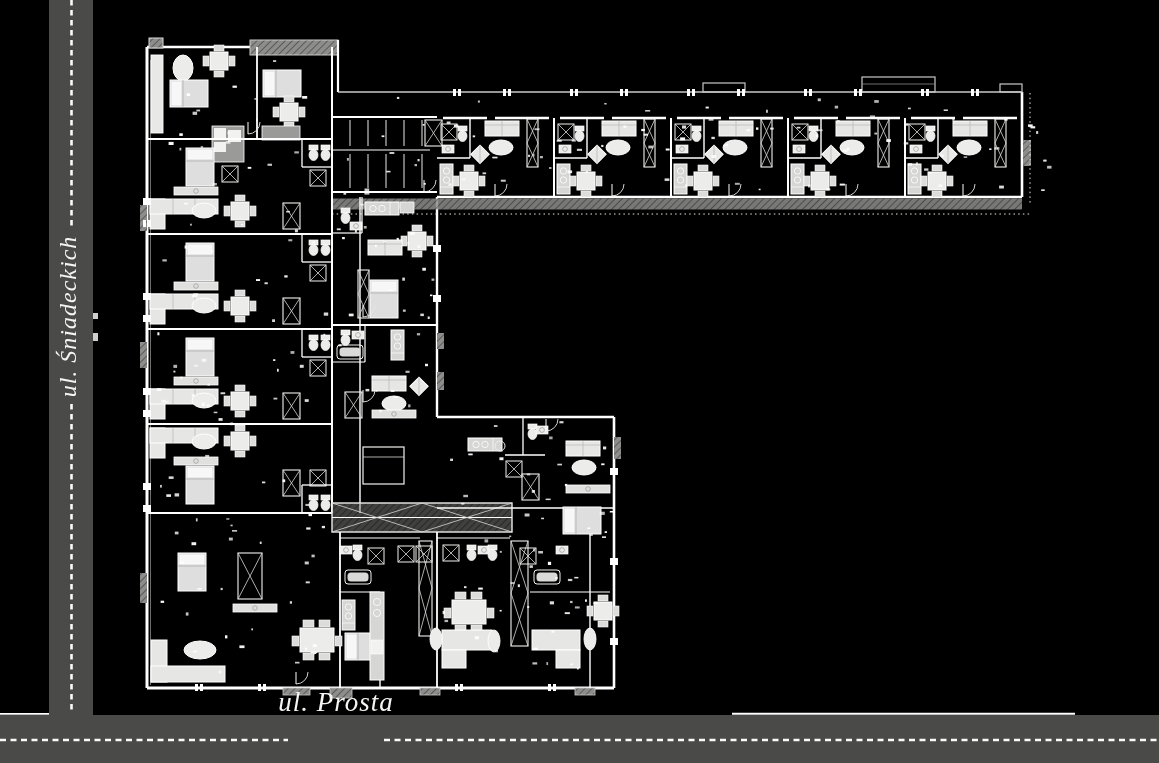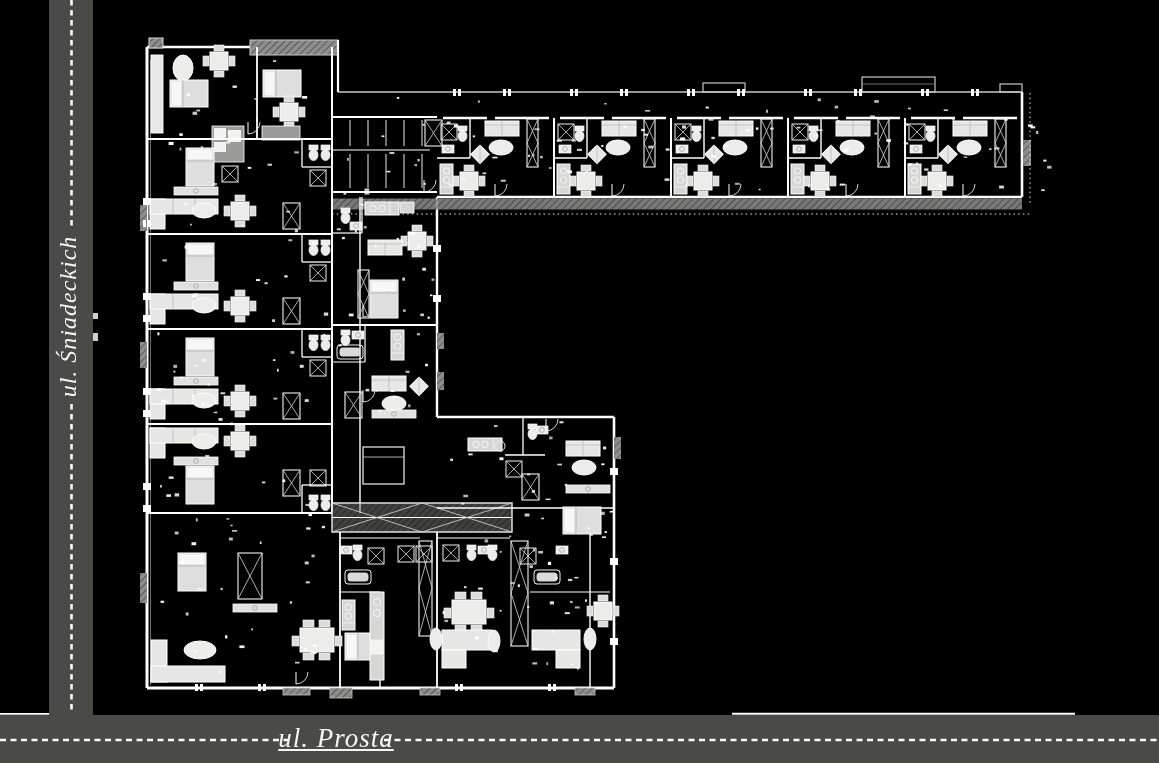--- a/index.html
+++ b/index.html
@@ -3,21 +3,21 @@
 <meta charset="utf-8">
 <style>
   html,body{margin:0;padding:0;background:#000;}
   .scene{position:relative;width:1159px;height:763px;background:#000000;overflow:hidden;
          font-family:"Liberation Serif", serif;}
   .plan-svg{position:absolute;left:0;top:0;}
   .street-label{position:absolute;color:#f5f5f3;font-style:italic;letter-spacing:1px;
                 text-align:center;pointer-events:none;}
   .street-label.vertical{left:-33px;top:303px;width:202px;font-size:24px;
                 transform:rotate(-90deg);transform-origin:center center;}
-  .street-label.horizontal{left:236px;top:723px;width:200px;font-size:27px;text-decoration:underline;}
+  .street-label.horizontal{left:236px;top:687px;width:200px;font-size:27px;}
 </style>
 </head>
 <body>
 
 <div class="scene">
 
 <svg class="plan-svg" width="1159" height="763" viewBox="0 0 1159 763" xmlns="http://www.w3.org/2000/svg">
 
   <defs>
     <pattern id="hatch" width="5" height="5" patternUnits="userSpaceOnUse" patternTransform="rotate(45)">

